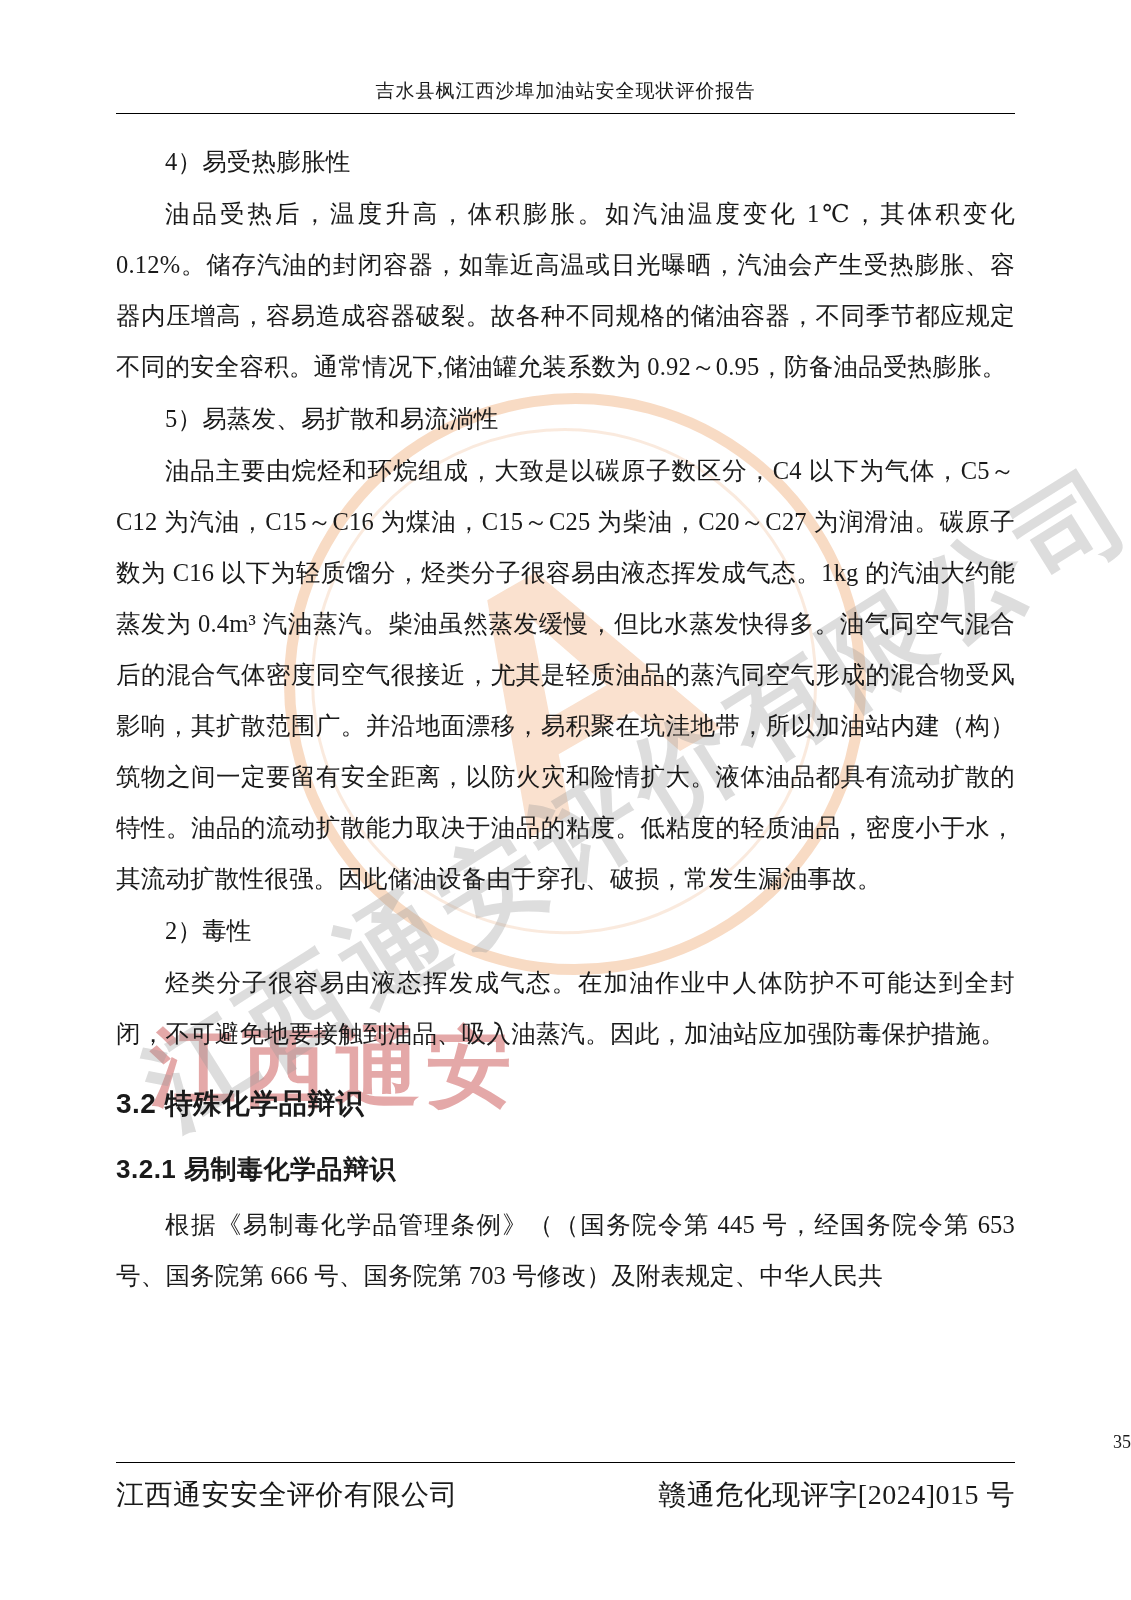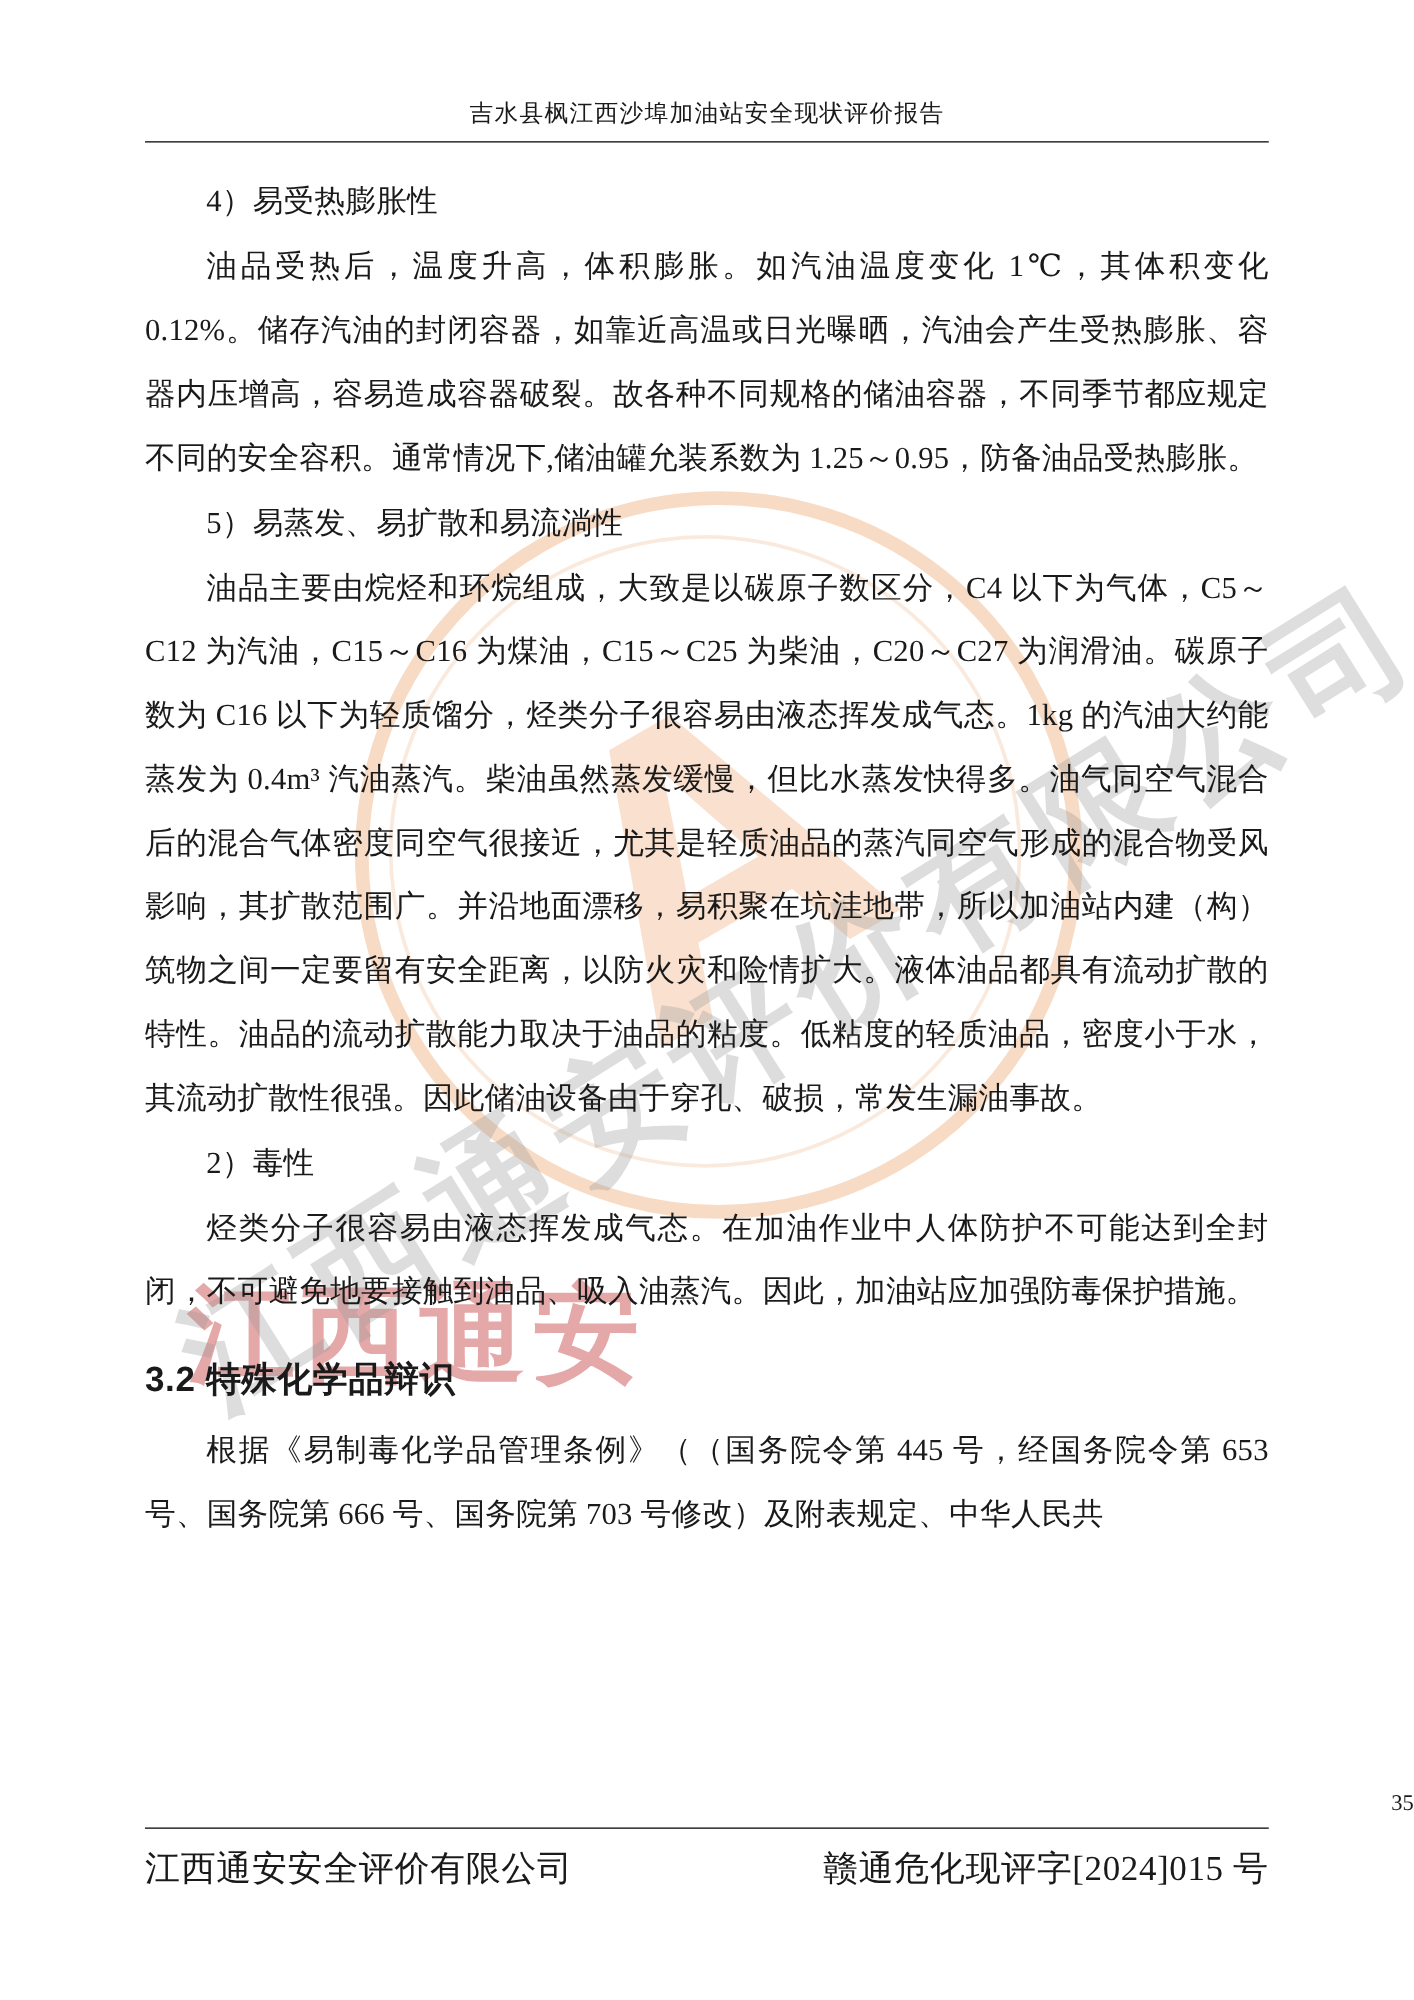--- a/index.html
+++ b/index.html
@@ -204,27 +204,28 @@
     <div class="wm-text-diag">江西通安评价有限公司</div>
   </div>
 
   <div class="header">
     <div class="header-title">吉水县枫江西沙埠加油站安全现状评价报告</div>
     <div class="header-rule"></div>
   </div>
 
   <div class="content">
     <p class="para indent">4）易受热膨胀性</p>
-    <p class="para indent">油品受热后，温度升高，体积膨胀。如汽油温度变化 1℃，其体积变化 0.12%。储存汽油的封闭容器，如靠近高温或日光曝晒，汽油会产生受热膨胀、容器内压增高，容易造成容器破裂。故各种不同规格的储油容器，不同季节都应规定不同的安全容积。通常情况下,储油罐允装系数为 1.25～0.95，防备油品受热膨胀。</p>
+    <p class="para indent">油品受热后，温度升高，体积膨胀。如汽油温度变化 1℃，其体积变化 0.12%。储存汽油的封闭容器，如靠近高温或日光曝晒，汽油会产生受热膨胀、容器内压增高，容易造成容器破裂。故各种不同规格的储油容器，不同季节都应规定不同的安全容积。通常情况下,储油罐允装系数为 0.92～0.95，防备油品受热膨胀。</p>
     <p class="para indent">5）易蒸发、易扩散和易流淌性</p>
     <p class="para indent">油品主要由烷烃和环烷组成，大致是以碳原子数区分，C4 以下为气体，C5～C12 为汽油，C15～C16 为煤油，C15～C25 为柴油，C20～C27 为润滑油。碳原子数为 C16 以下为轻质馏分，烃类分子很容易由液态挥发成气态。1kg 的汽油大约能蒸发为 0.4m³ 汽油蒸汽。柴油虽然蒸发缓慢，但比水蒸发快得多。油气同空气混合后的混合气体密度同空气很接近，尤其是轻质油品的蒸汽同空气形成的混合物受风影响，其扩散范围广。并沿地面漂移，易积聚在坑洼地带，所以加油站内建（构）筑物之间一定要留有安全距离，以防火灾和险情扩大。液体油品都具有流动扩散的特性。油品的流动扩散能力取决于油品的粘度。低粘度的轻质油品，密度小于水，其流动扩散性很强。因此储油设备由于穿孔、破损，常发生漏油事故。</p>
     <p class="para indent">2）毒性</p>
     <p class="para indent">烃类分子很容易由液态挥发成气态。在加油作业中人体防护不可能达到全封闭，不可避免地要接触到油品、吸入油蒸汽。因此，加油站应加强防毒保护措施。</p>
 
     <h2 class="sec">3.2 特殊化学品辩识</h2>
+    <h3 class="subsec">3.2.1 易制毒化学品辩识</h3>
     <p class="para indent">根据《易制毒化学品管理条例》（（国务院令第 445 号，经国务院令第 653 号、国务院第 666 号、国务院第 703 号修改）及附表规定、中华人民共</p>
   </div>
 
   <div class="pagenum">35</div>
 
   <div class="footer">
     <div class="footer-rule"></div>
     <div class="footer-row">
       <div class="footer-left">江西通安安全评价有限公司</div>
       <div class="footer-right">赣通危化现评字[2024]015 号</div>

